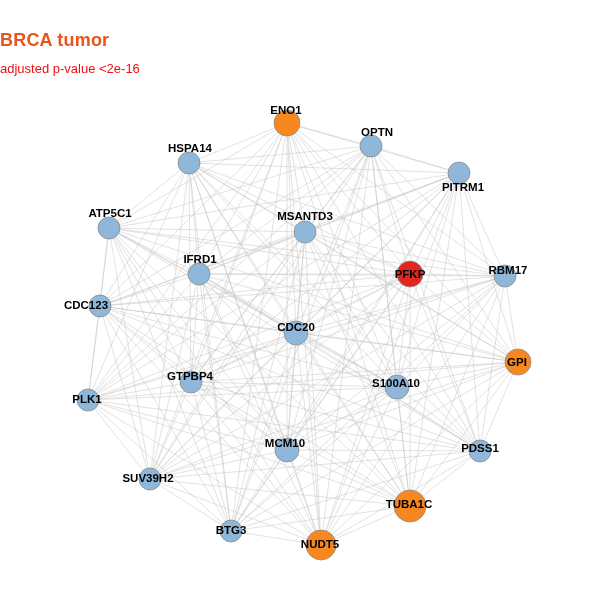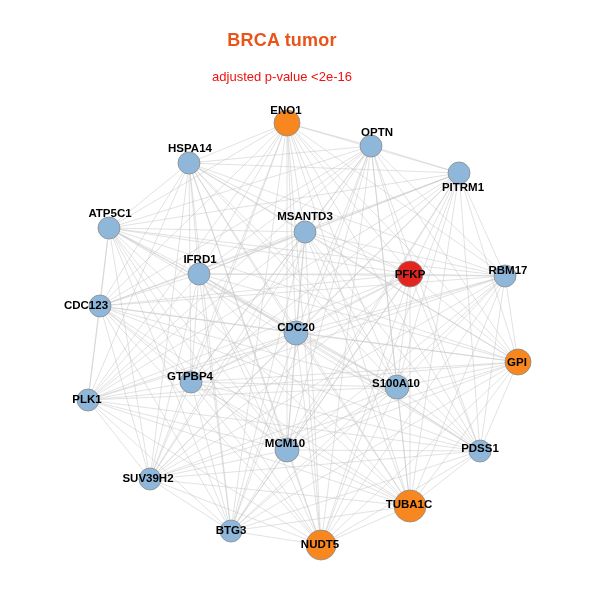--- a/index.html
+++ b/index.html
@@ -13,32 +13,32 @@
     width: 600px;
     height: 600px;
     background: #ffffff;
     overflow: hidden;
   }
   .header {
     position: absolute;
     top: 30px;
     left: 0;
     width: 564px;
-    text-align: center;
+    text-align: left;
     z-index: 2;
     pointer-events: none;
   }
   .title {
     font-size: 18px;
     font-weight: bold;
     letter-spacing: 0.2px;
   }
   .subtitle {
     font-size: 13px;
-    margin-top: 18px;
+    margin-top: 10px;
   }
   svg#graph {
     position: absolute;
     top: 0;
     left: 0;
     z-index: 1;
   }
   #edges-layer line {
     stroke-width: 0.6;
     stroke-opacity: 0.85;

